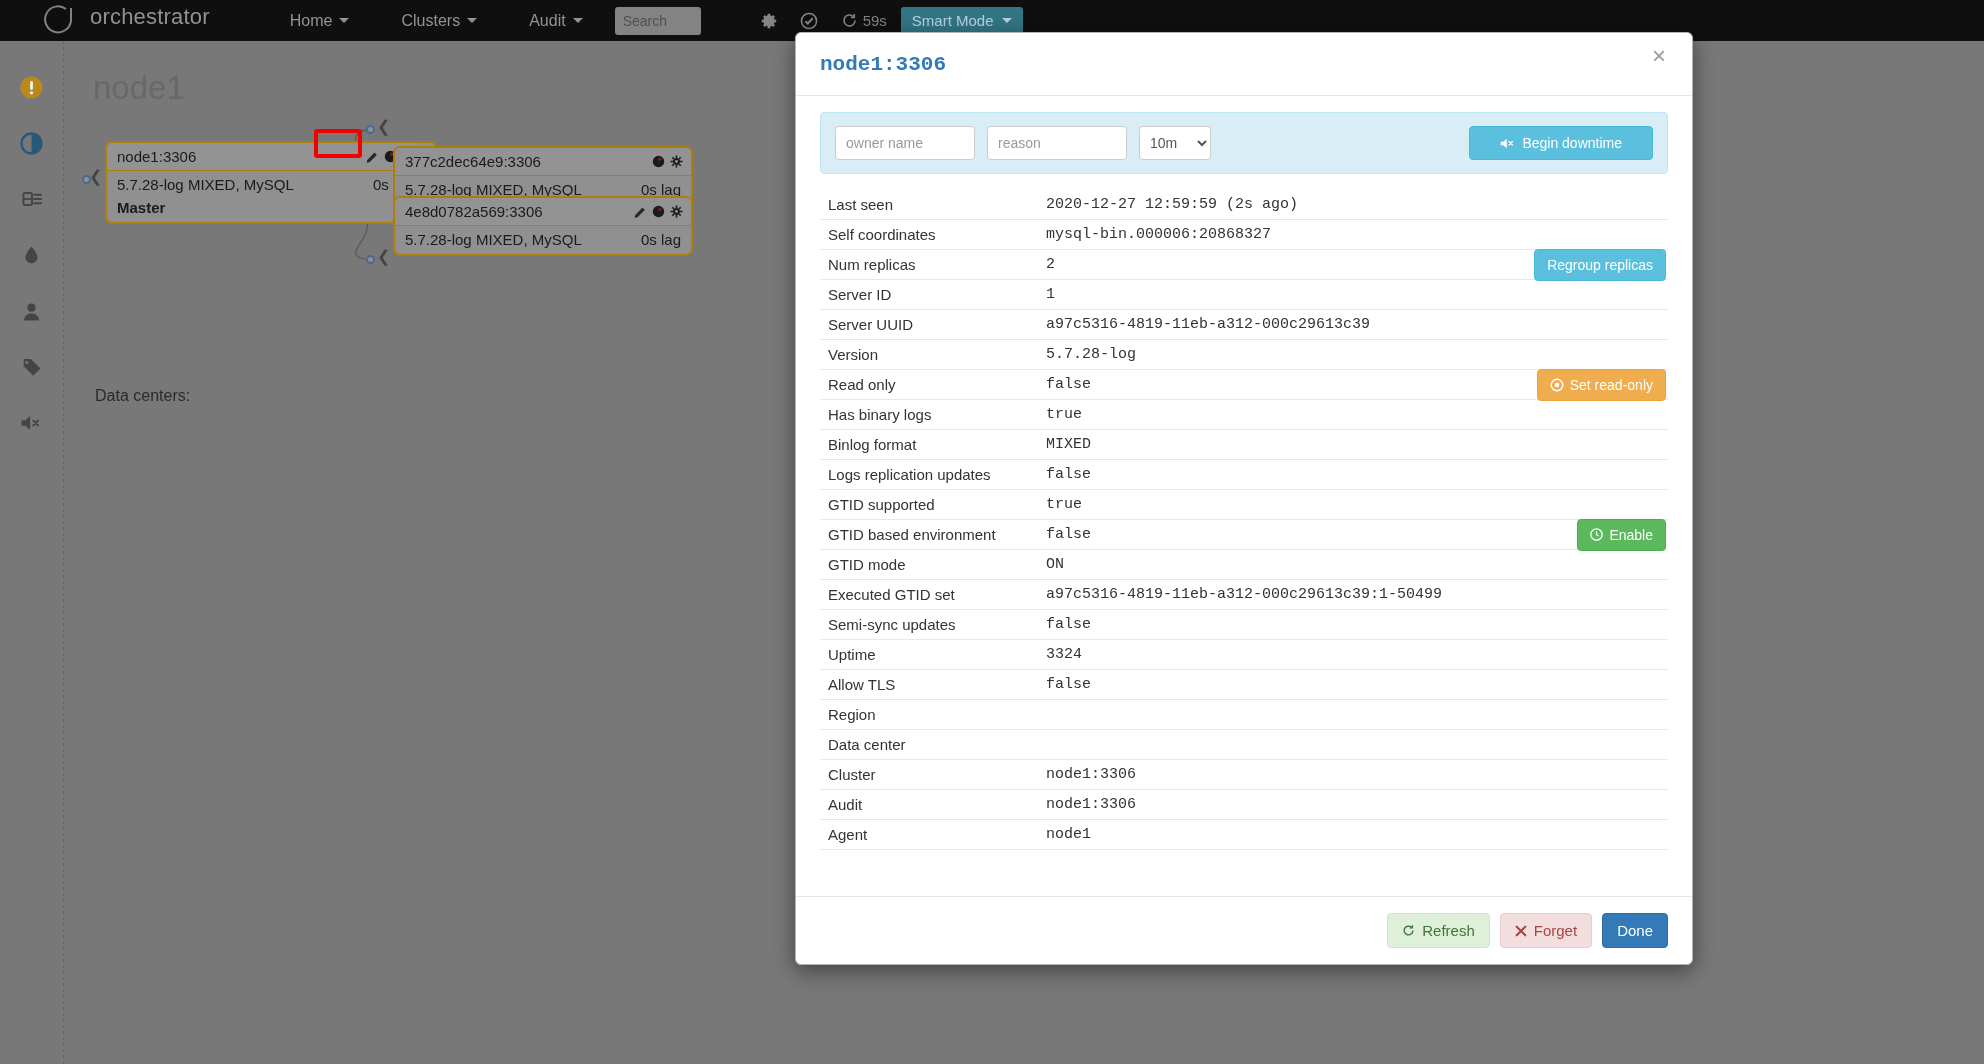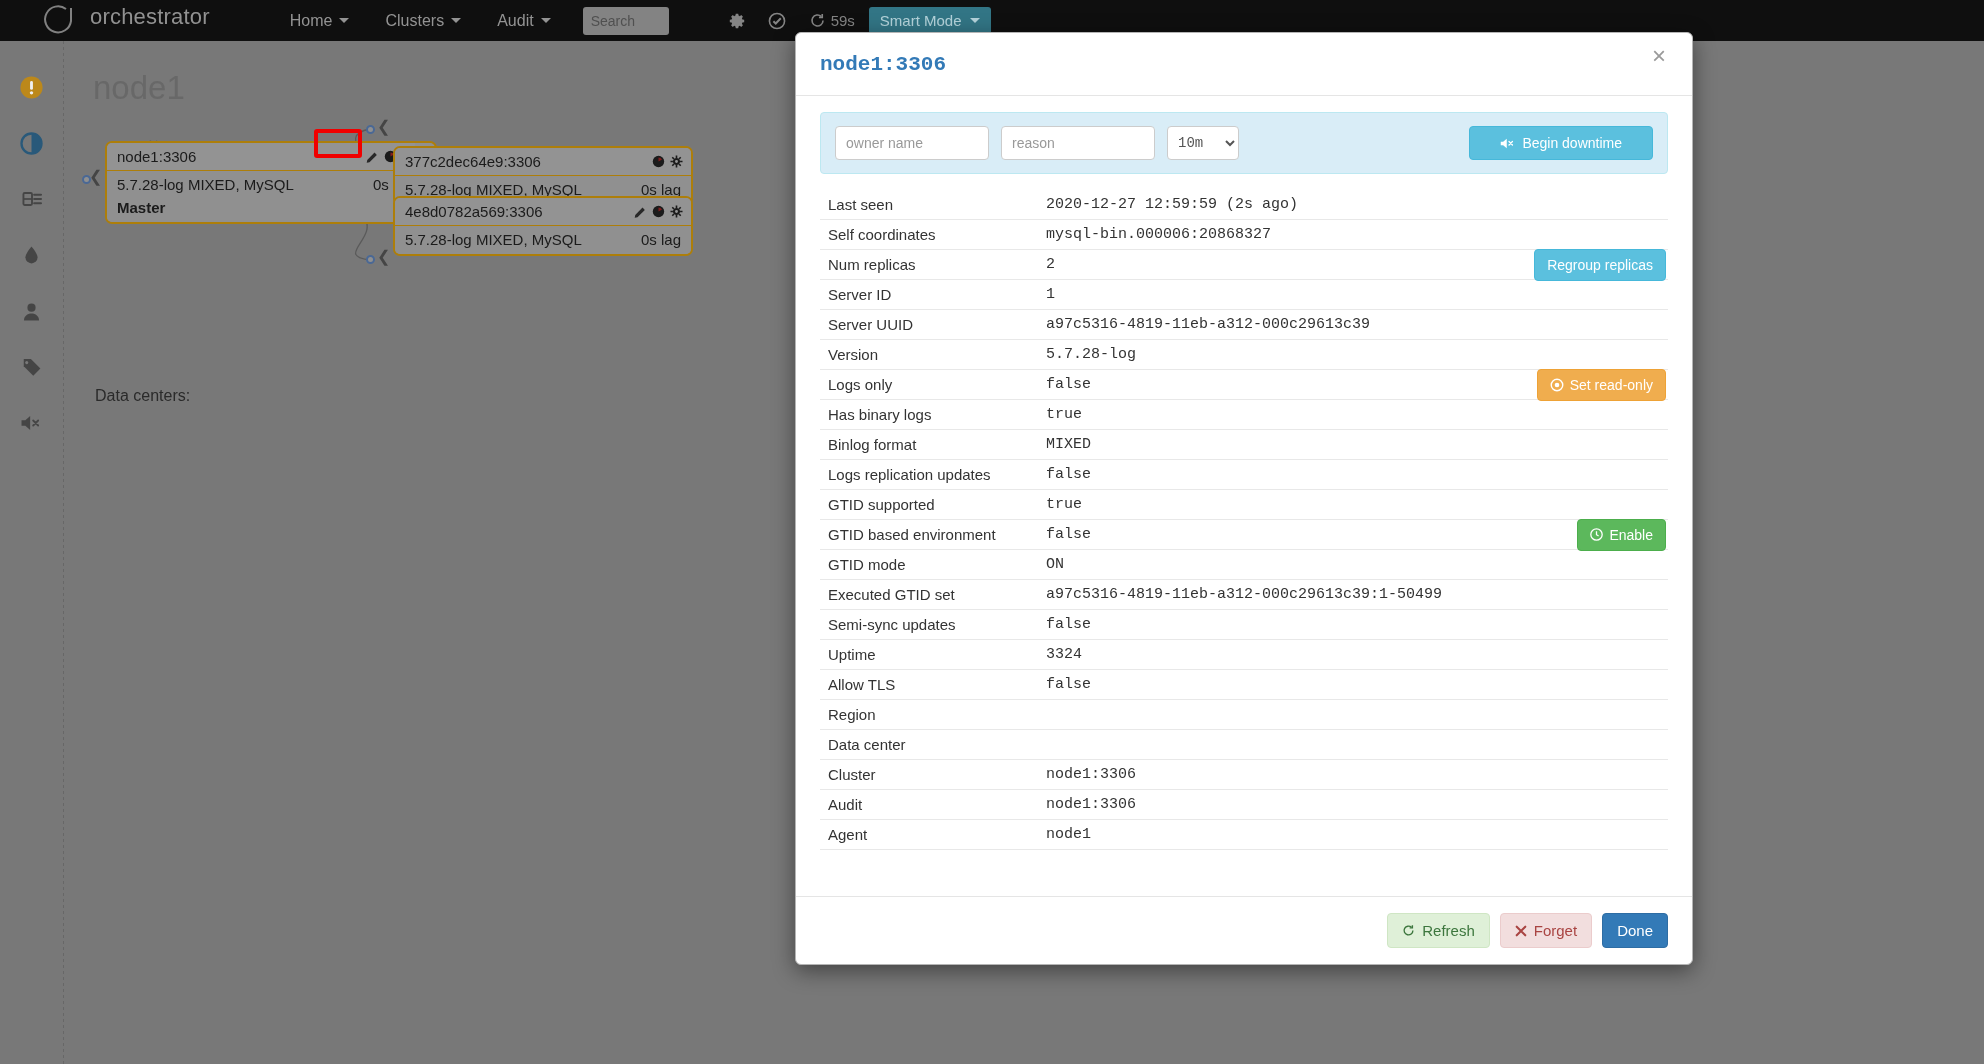--- a/index.html
+++ b/index.html
@@ -25,21 +25,21 @@
     z-index: 5;
   }
   .brand {
     display: flex; align-items: flex-start;
     margin-left: 42px; gap: 14px;
   }
   .brand-logo { width: 34px; height: 34px; display: block; }
   .brand-name {
     color: #9b9b9b; font-size: 22px; letter-spacing: .2px;
   }
-  .nav-links { display: flex; align-items: center; margin-left: 62px; gap: 0; }
+  .nav-links { display: flex; align-items: center; margin-left: 62px; gap: 16px; }
   .nav-link {
     color: #9d9d9d; font-size: 16px;
     padding: 0 18px; cursor: pointer;
     display: flex; align-items: center; gap: 7px;
   }
   .caret {
     width: 0; height: 0;
     border-left: 5px solid transparent;
     border-right: 5px solid transparent;
     border-top: 5px solid #9d9d9d;
@@ -219,34 +219,34 @@
   }
   .downtime-panel {
     background: #d9edf7;
     border: 1px solid #bce8f1;
     border-radius: 4px;
     padding: 13px 14px;
     display: flex; align-items: center;
     margin-bottom: 16px;
   }
   .dt-input {
-    height: 34px; width: 154px;
+    height: 34px; width: 140px;
     border: 1px solid #ccc; border-radius: 4px;
     padding: 0 10px; font-size: 14px;
     color: #555; background: #fff;
     margin-right: 12px;
     font-family: "Liberation Sans", sans-serif;
   }
   .dt-input::placeholder { color: #999; }
   .dt-select {
     height: 34px; width: 72px;
     border: 1px solid #ccc; border-radius: 4px;
     padding: 0 6px; font-size: 14px;
     background: #fff; color: #555;
-    font-family: Liberation Mono, monospace;
+    font-family: Liberation Sans, sans-serif;
   }
   .dt-btn {
     margin-left: auto;
     background: #5bc0de; border: 1px solid #46b8da;
     color: #fff; font-size: 14px;
     padding: 8px 30px; border-radius: 4px;
     cursor: pointer; display: flex; align-items: center; gap: 7px;
     font-family: "Liberation Sans", sans-serif;
   }
 
@@ -544,21 +544,21 @@
             </tr>
           <tr>
               <td class="k">Server UUID</td>
               <td class="v v-blue">a97c5316-4819-11eb-a312-000c29613c39</td>
             </tr>
           <tr>
               <td class="k">Version</td>
               <td class="v v-blue">5.7.28-log</td>
             </tr>
           <tr class="row-tall">
-            <td class="k">Logs only</td>
+            <td class="k">Read only</td>
             <td class="v v-red">
               <span>false</span>
               <button class="rowbtn btn-warn">
                 <svg viewBox="0 0 18 18" width="14" height="14">
                   <circle cx="9" cy="9" r="7.4" fill="none" stroke="#fff" stroke-width="1.8"></circle>
                   <circle cx="9" cy="9" r="3" fill="#fff"></circle>
                 </svg>
                 <span>Set read-only</span>
               </button>
             </td>

